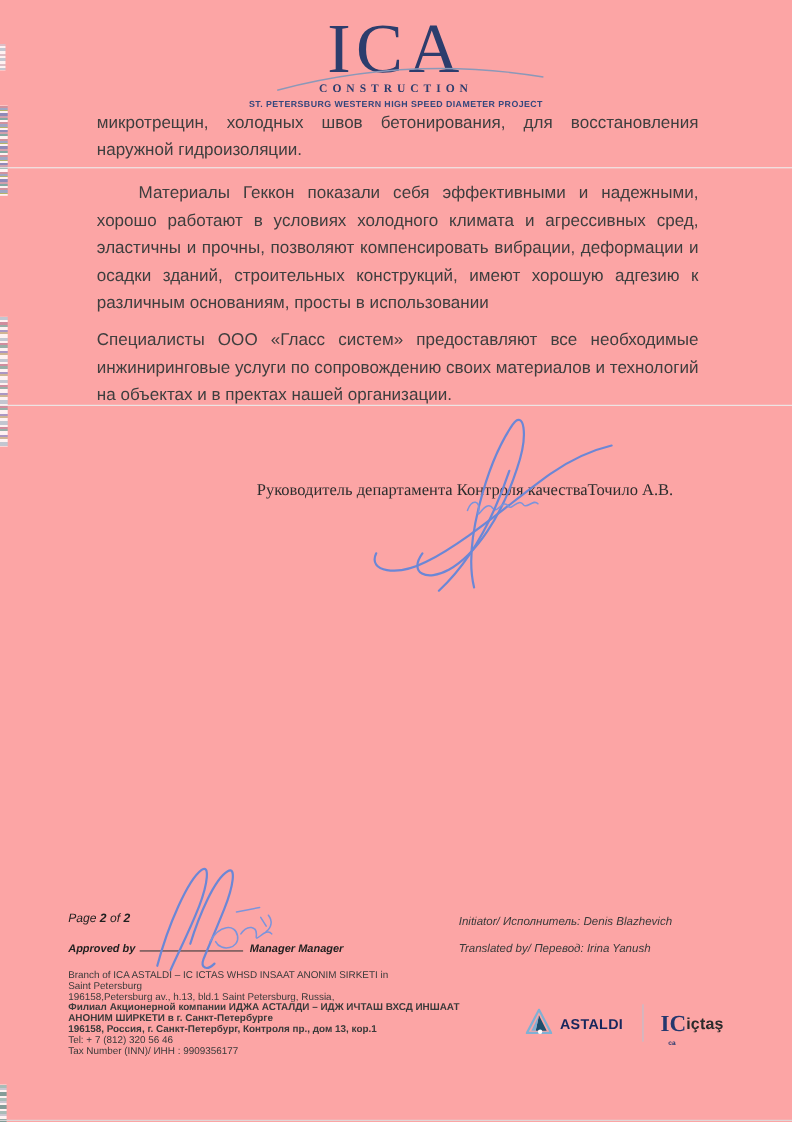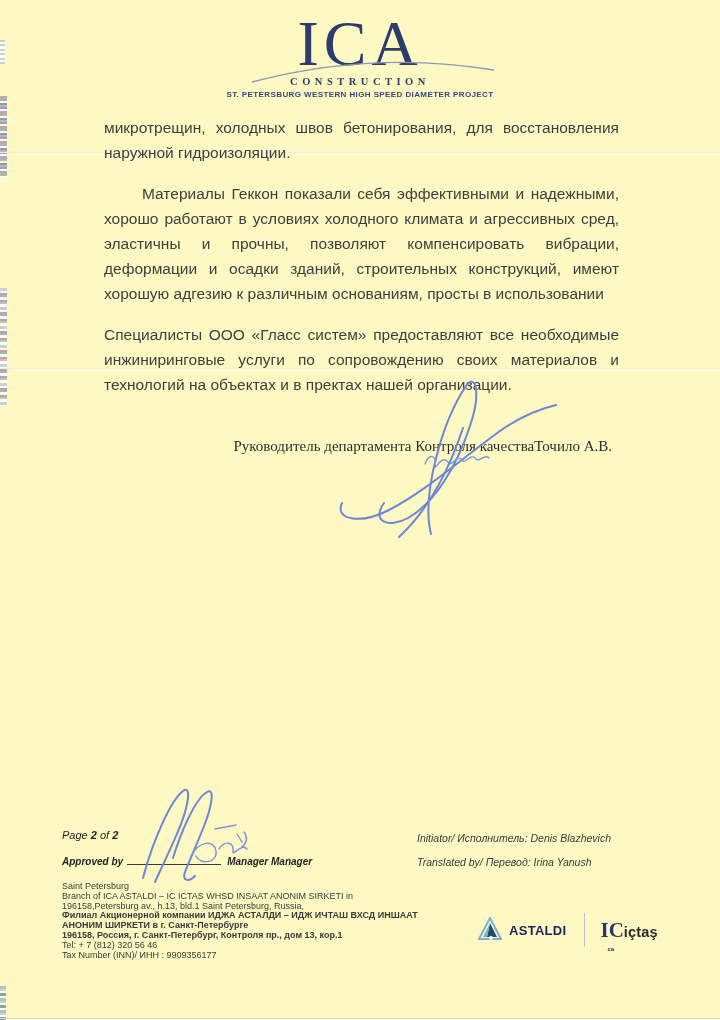--- a/index.html
+++ b/index.html
@@ -1,19 +1,19 @@
 <!DOCTYPE html>
 <html><head>
 <meta charset="utf-8">
 <style>
   * { margin:0; padding:0; box-sizing:border-box; }
   html,body { background:#888; }
   .page {
     position:relative; width:720px; height:1020px; margin:0 auto;
-    background:#fef9c3; overflow:hidden;
+    background:#fca5a5; overflow:hidden;
     font-family:"Liberation Sans", sans-serif;
   }
   
   .noise { position:absolute; left:0; opacity:.85; }
   .noise1 { top:40px;  width:5px; height:24px;
     background:repeating-linear-gradient(180deg,#d8c2cc 0 2px,#fff 2px 4px,#b9ccd8 4px 6px,#fff 6px 9px); }
   .noise2 { top:96px;  width:7px; height:82px;
     background:repeating-linear-gradient(180deg,#c98f9d 0 2px,#8fa7c9 2px 4px,#a8b860 4px 5px,#fff 5px 7px,#7d86bb 7px 9px,#caa0b0 9px 11px,#6fa8a2 11px 13px,#fff 13px 15px); }
   .noise3 { top:288px; width:7px; height:118px;
     background:repeating-linear-gradient(180deg,#b9ccd8 0 3px,#fff 3px 5px,#c9899d 5px 7px,#88b0a8 7px 9px,#fff 9px 12px,#9d94c9 12px 14px,#c9b890 14px 16px,#fff 16px 19px); }
@@ -30,21 +30,21 @@
     letter-spacing:5px; color:#2c3d6d; font-weight:normal;
   }
   .construction { font-family:"Liberation Serif", serif; font-size:10.5px; letter-spacing:4.5px; margin-top:2px; font-weight:bold; color:#2c3d6d; }
   .project-line { font-size:8px; letter-spacing:.4px; margin-top:3px; font-weight:bold; color:#35477d; }
 
   
   .body-text {
     position:absolute; left:88px; top:99px; width:547px;
     font-size:15.5px; line-height:25px; text-align:justify; color:#3e3e3e;
   }
-  .body-text p { margin:16px; }
+  .body-text p { margin:0; }
   .p2 { margin-top:14px !important; text-indent:38px; }
   .p3 { margin-top:9px !important; }
 
   
   .sign-row {
     position:absolute; left:90px; top:438px; width:522px;
     display:flex; justify-content:flex-end;
     font-family:"Liberation Serif", serif; font-size:15px; color:#2d2d2d;
   }
   .sig-main { position:absolute; left:333px; top:376px; width:228px; height:164px; }
@@ -61,21 +61,21 @@
   .footer-right div { margin-bottom:12px; }
   .address { position:absolute; left:62px; top:882px; font-size:9px; line-height:9.8px; color:#3a3a3a; }
   .address .b { font-weight:bold; }
   .email-link { color:#1b50b8; text-decoration:underline; }
   .site { font-weight:bold; color:#2e2e2e; margin-left:5px; }
 
   .logos-row { position:absolute; left:478px; top:908px; height:44px; display:flex; align-items:center; }
   .astaldi { display:flex; align-items:center; }
   .astaldi-name { font-size:13px; font-weight:bold; color:#16265c; letter-spacing:.3px; margin-left:7px; }
   .logo-divider { width:1px; height:34px; background:#b9c2cf; margin:0 15px 0 18px; }
-  .ictas { display:flex; align-items:center; }
+  .ictas { display:flex; align-items:flex-start; }
   .ictas-ic { font-family:"Liberation Serif", serif; font-size:21px; line-height:20px; font-weight:bold; color:#24386e; position:relative; }
   .ictas-sub { position:absolute; left:7px; top:19px; font-size:6px; letter-spacing:0; color:#24386e; font-family:"Liberation Sans", sans-serif; }
   .ictas-name { font-size:14.5px; font-weight:bold; color:#2b2b2b; margin-top:3px; letter-spacing:.2px; }
 </style>
 </head>
 <body>
 
 <div class="page">
 
   <div class="noise noise1"></div>
@@ -132,22 +132,22 @@
     <path class="sig-thin" d="M 84,43 l 21,-4"></path>
     <path class="sig-thin" d="M 113,46 c 4,5 3,11 -2,15 m -5,-13 l 5,8"></path>
   </svg>
 
   <div class="footer-right">
     <div>Initiator/ Исполнитель: Denis Blazhevich</div>
     <div>Translated by/ Перевод:  Irina Yanush</div>
   </div>
 
   <div class="address">
+    <div>Branch of ICA ASTALDI – IC ICTAS WHSD INSAAT ANONIM SIRKETI in</div>
     <div>Saint Petersburg</div>
-    <div>Branch of ICA ASTALDI – IC ICTAS WHSD INSAAT ANONIM SIRKETI in</div>
     <div>196158,Petersburg av., h.13, bld.1 Saint Petersburg, Russia,</div>
     <div class="b">Филиал Акционерной компании ИДЖА АСТАЛДИ – ИДЖ ИЧТАШ ВХСД ИНШААТ</div>
     <div class="b">АНОНИМ ШИРКЕТИ в г. Санкт-Петербурге</div>
     <div class="b">196158, Россия, г. Санкт-Петербург, Контроля пр., дом 13, кор.1</div>
     <div>Tel: + 7 (812) 320 56 46</div>
     <div>Tax Number (INN)/ ИНН : 9909356177</div>
   </div>
 
   <div class="logos-row">
     <div class="astaldi">

